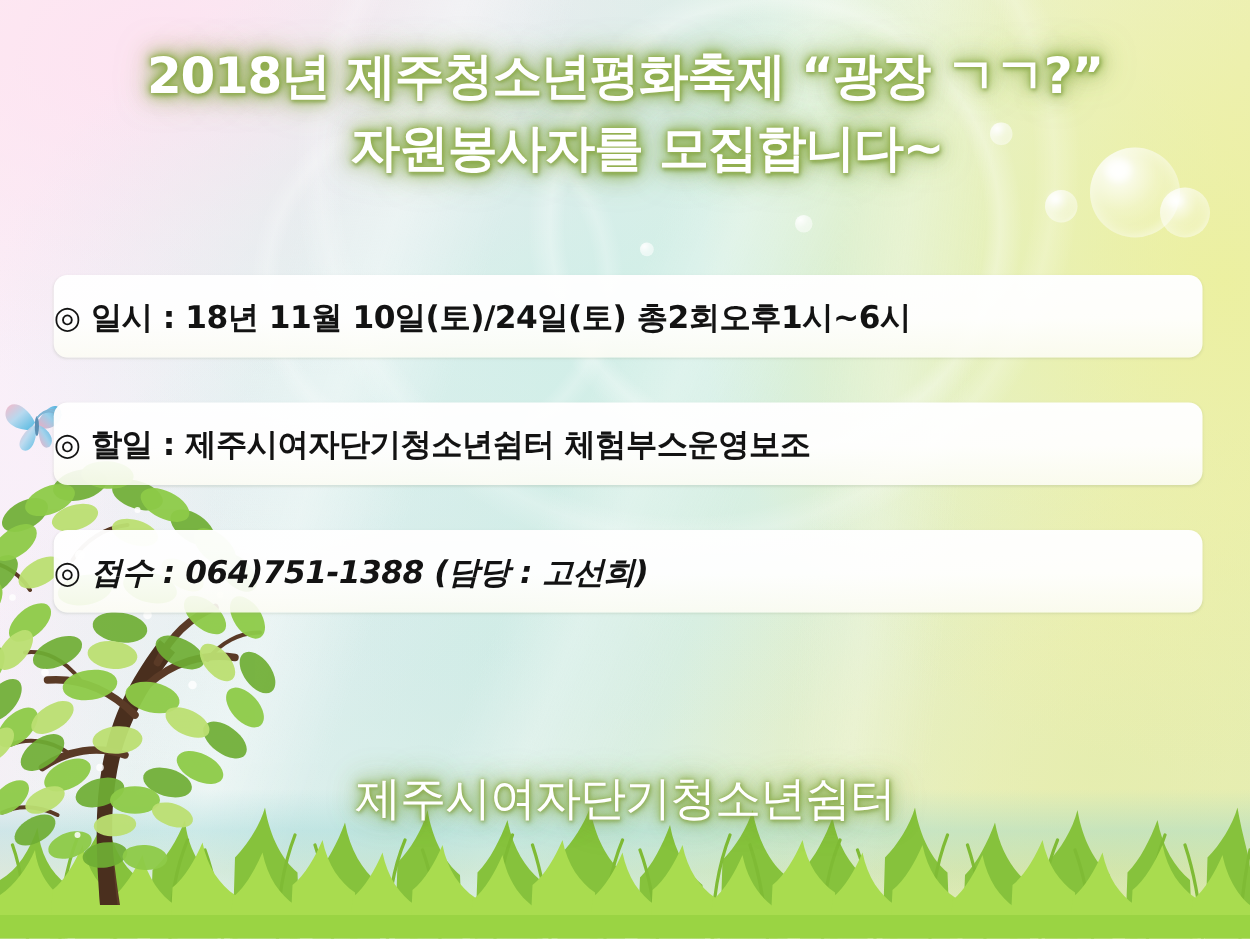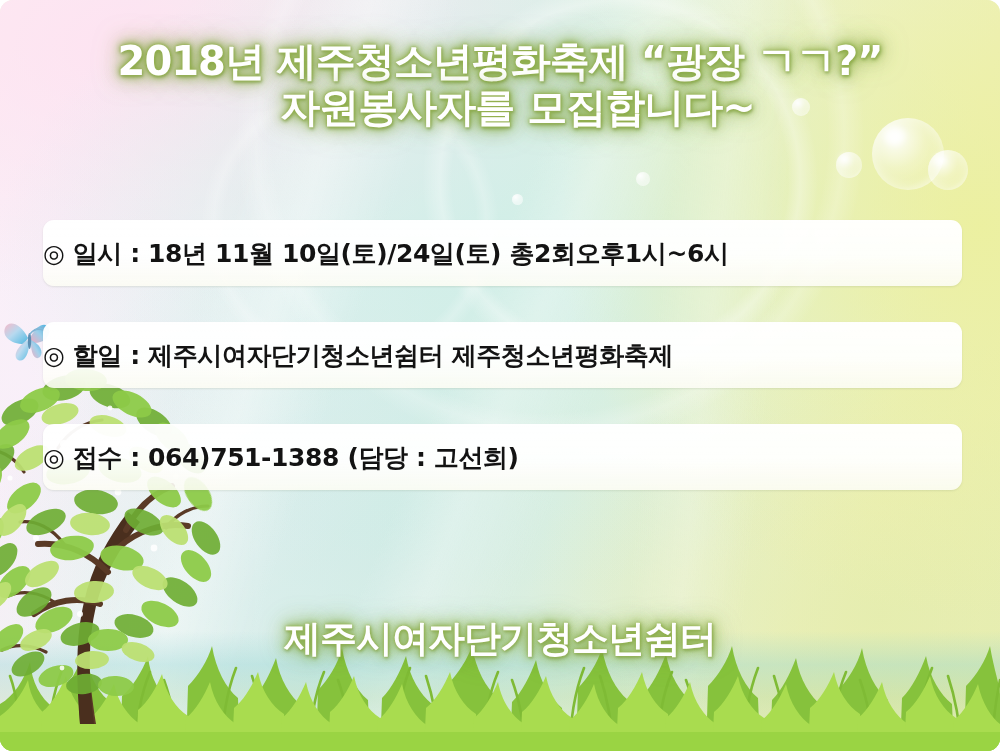--- a/index.html
+++ b/index.html
@@ -5,21 +5,20 @@
 <style>
   html,body{margin:0;padding:0;background:#ffffff;}
   body{font-family:"DejaVu Sans","Liberation Sans",sans-serif;}
 
   #poster{
     position:relative;
     width:1000px;
     height:751px;
     overflow:hidden;
     background:#eef3d9;
-    border-radius:13px;
   }
 
   
   .bg-layer{position:absolute;inset:0;}
 
   #bg-base{
     background:
       linear-gradient(105deg,
         #fbeef4 0%,
         #f6eef6 10%,
@@ -105,52 +104,52 @@
     letter-spacing:-1px;
     text-shadow:
       0 0 2px #9cb457,
       0 0 5px #8fae4a,
       0 0 10px #86a83f,
       0 0 18px rgba(126,163,58,.85),
       0 0 28px rgba(126,163,58,.55),
       1px 2px 3px rgba(110,140,60,.55);
   }
   #hl-line1{font-size:40px;}
-  #hl-line2{font-size:40px;margin-top:4px;padding-left:35px;}
+  #hl-line2{font-size:40px;margin-top:16px;padding-left:35px;}
 
   
   #info-list{position:absolute;left:43px;top:220px;width:919px;}
   .info-bar{
     position:relative;
     height:66px;
     margin-bottom:36px;
     border-radius:11px;
     background:linear-gradient(180deg, rgba(255,255,255,.97) 0%, rgba(255,255,255,.95) 52%, rgba(252,252,244,.90) 100%);
     box-shadow:0 1px 2px rgba(120,140,110,.18);
     display:flex;
     align-items:center;
   }
-  .info-bar:last-child{margin-bottom:0;}
+  .info-bar:last-child{margin-bottom:0;font-style:italic;}
   .bar-text{
     flex:1 1 auto;
     font-family:"DejaVu Sans","Liberation Sans",sans-serif;
     font-weight:bold;
     font-size:25px;
     color:#131313;
     letter-spacing:-.4px;
     white-space:nowrap;
     overflow:hidden;
   }
 
   
   #org-name{
     position:absolute;left:0;right:0;top:614px;
     text-align:center;
     font-family:"DejaVu Sans","Liberation Sans",sans-serif;
-    font-weight:bold;
+    font-weight:normal;
     font-size:37px;
     letter-spacing:-1px;
     color:#ffffff;
     text-shadow:
       0 0 2px #9cb457,
       0 0 5px #8cae48,
       0 0 11px #7fa63c,
       0 0 20px rgba(120,160,55,.80),
       0 0 30px rgba(120,160,55,.45),
       1px 2px 3px rgba(110,140,60,.50);
@@ -395,21 +394,21 @@
   <div id="info-list">
 
     <div class="info-bar">
 
       <span class="bar-text">◎ 일시 : 18년 11월 10일(토)/24일(토) 총2회오후1시~6시</span>
     </div>
 
 
     <div class="info-bar">
 
-      <span class="bar-text">◎ 할일 : 제주시여자단기청소년쉼터 제주청소년평화축제</span>
+      <span class="bar-text">◎ 할일 : 제주시여자단기청소년쉼터 체험부스운영보조</span>
     </div>
 
     <div class="info-bar">
 
       <span class="bar-text">◎ 접수 : 064)751-1388 (담당 : 고선희)</span>
     </div>
 
   </div>
 
   <div id="org-name">제주시여자단기청소년쉼터</div>

